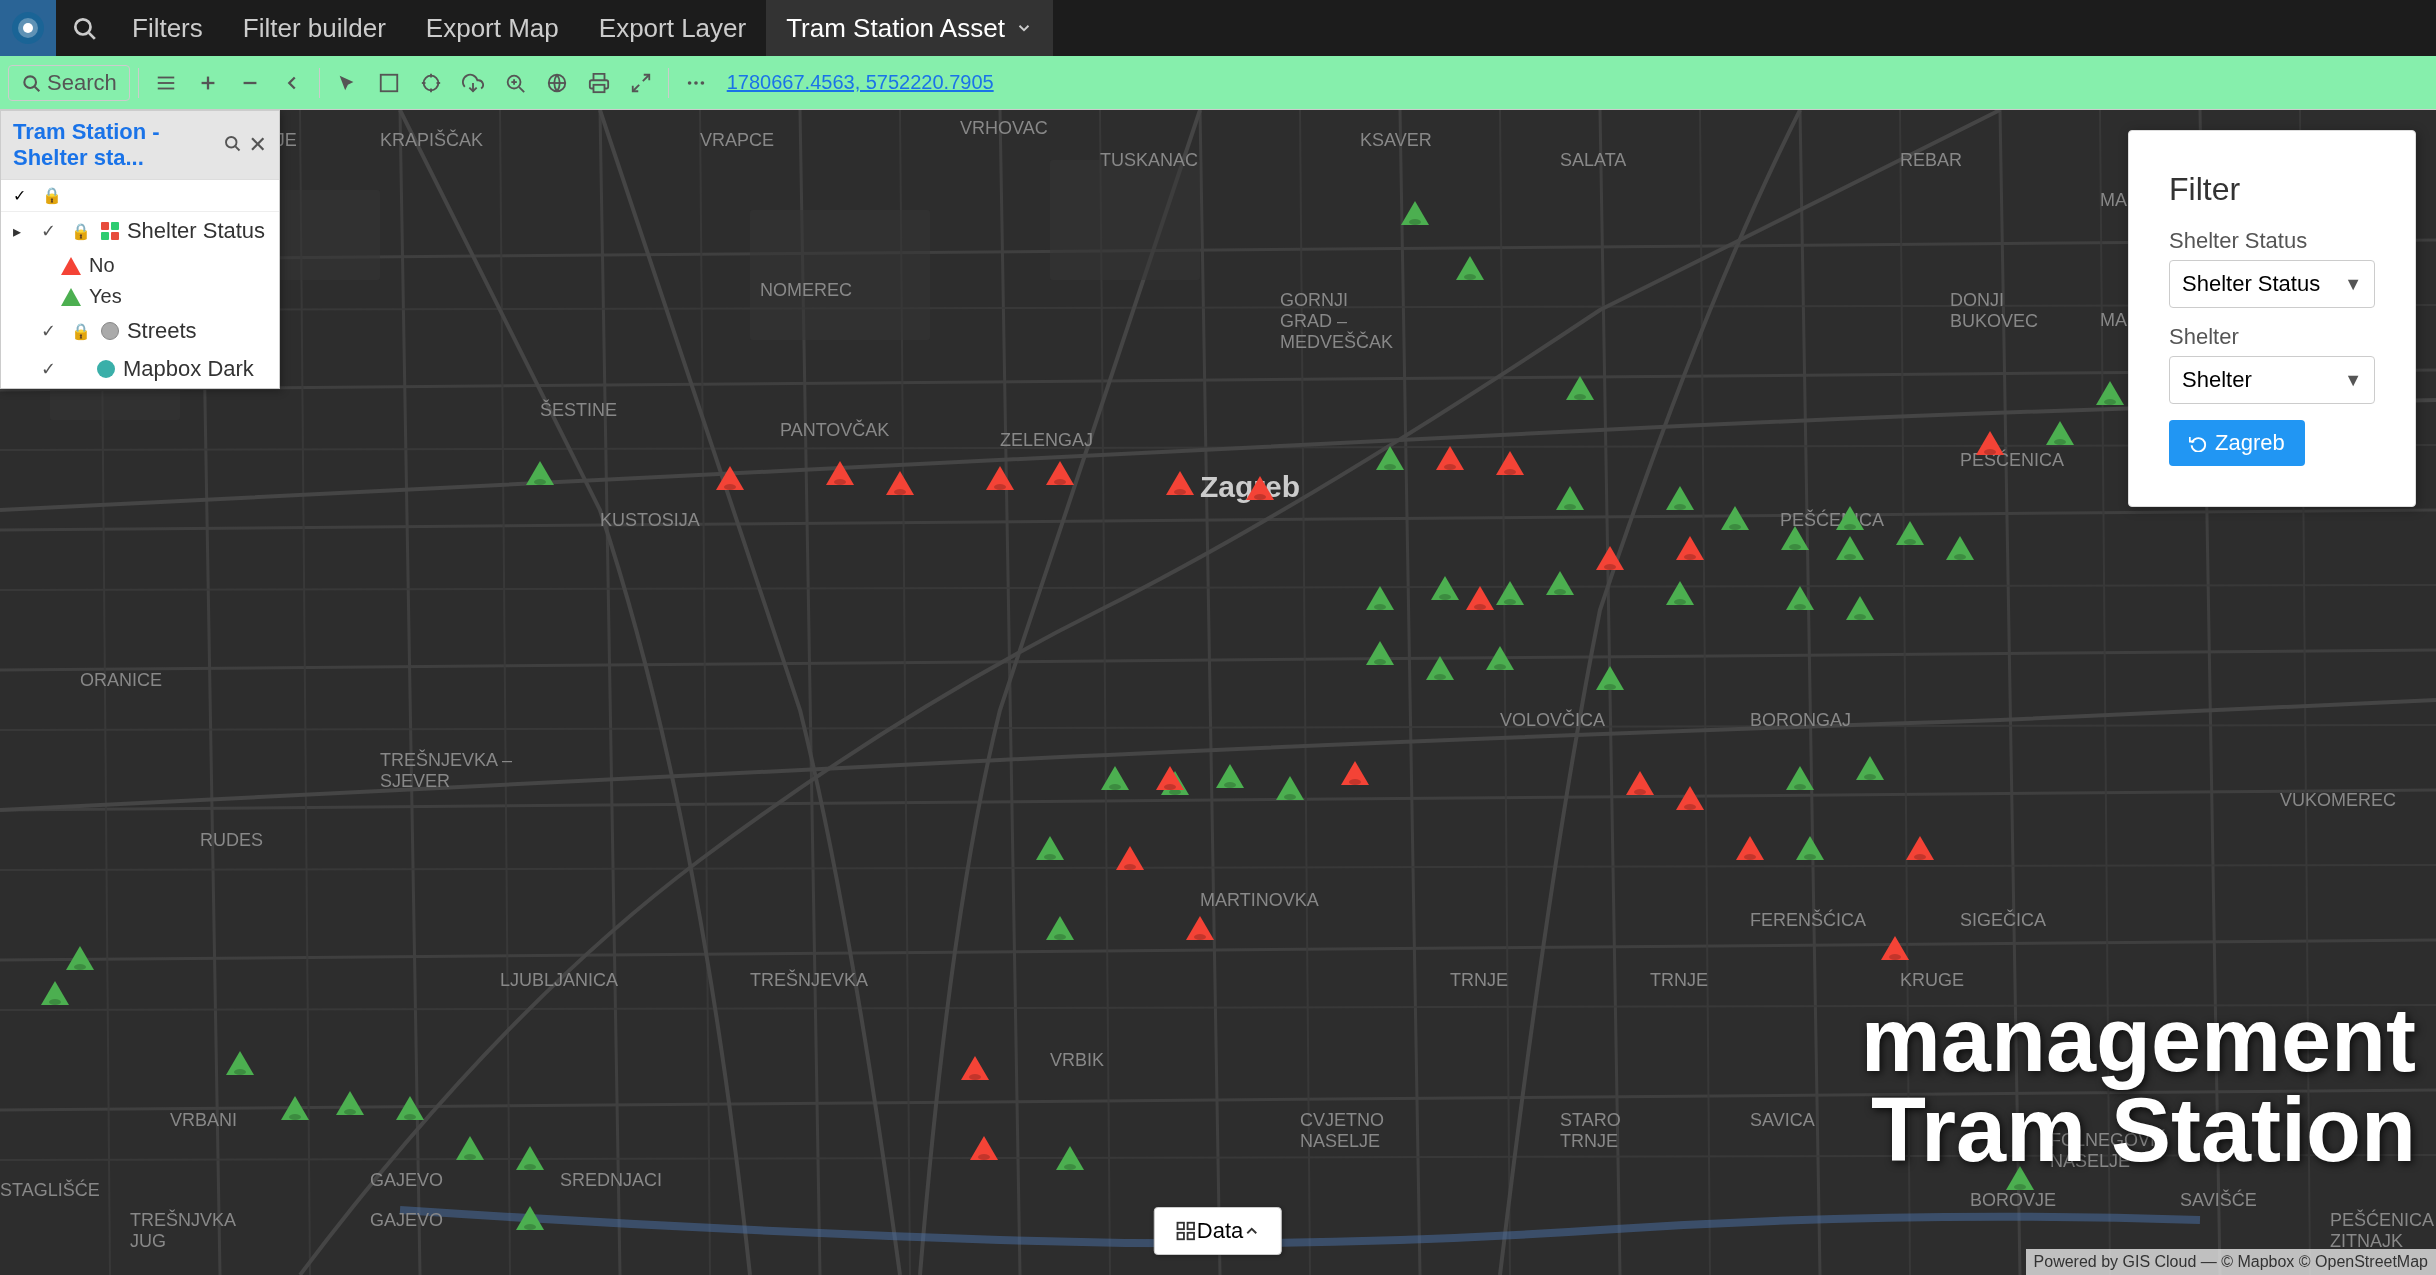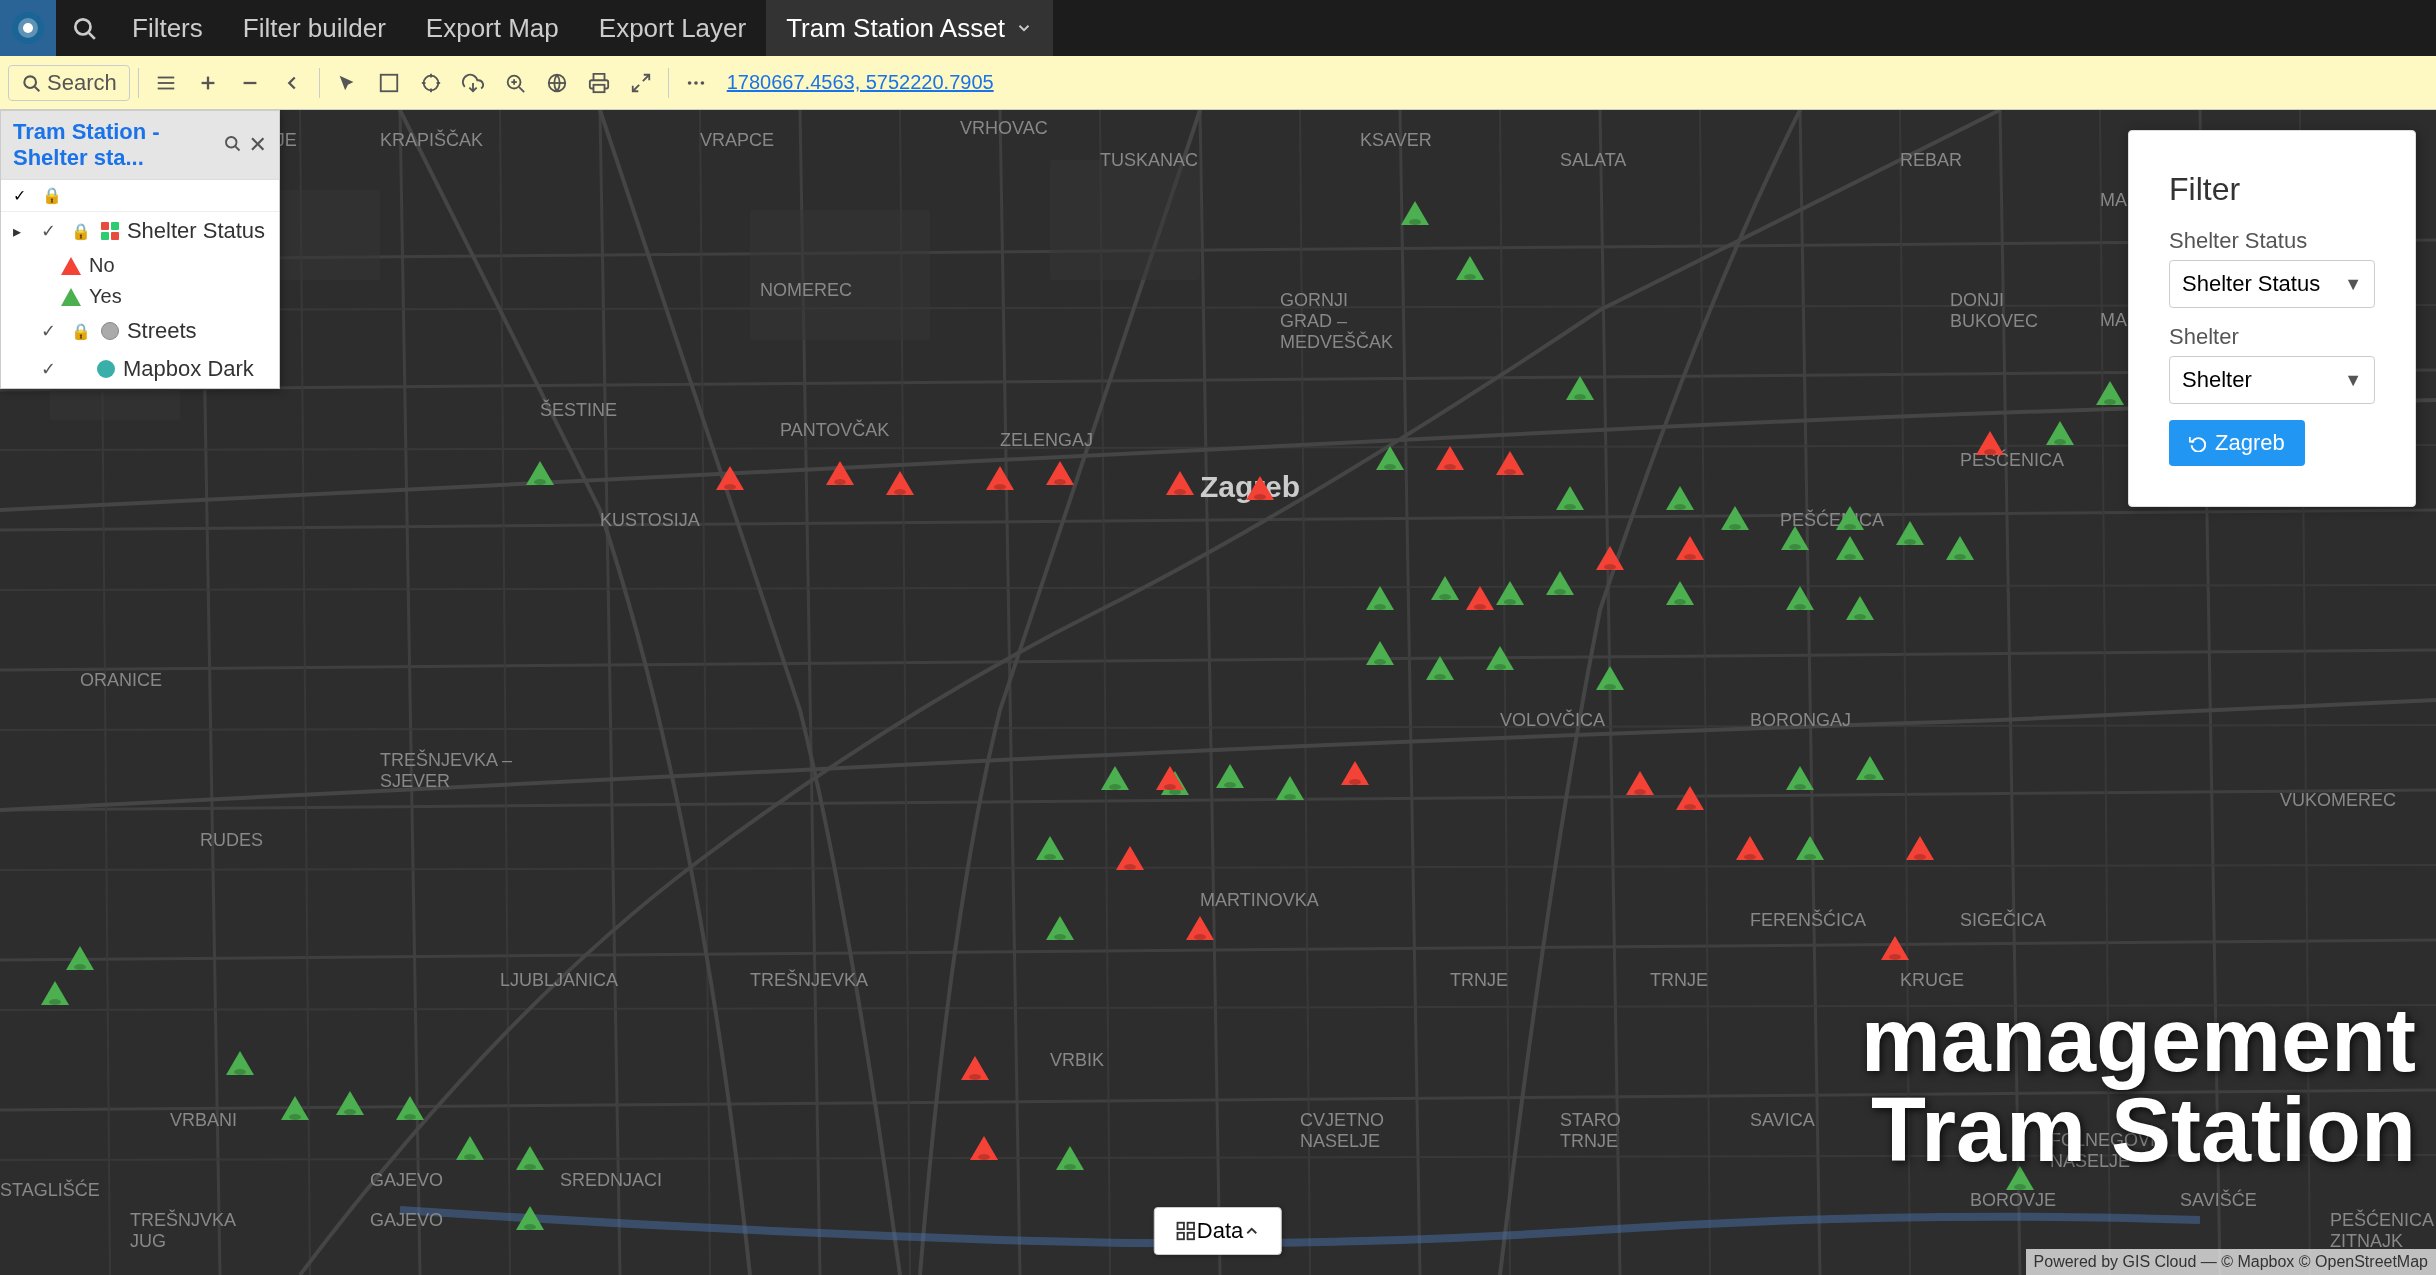--- a/index.html
+++ b/index.html
@@ -25,21 +25,21 @@
     }
     .nav-dropdown {
       height: 56px; padding: 0 20px; display: flex; align-items: center; gap: 10px;
       color: #fff; font-size: 26px; cursor: pointer; background: #333; white-space: nowrap;
     }
     .nav-dropdown svg { width: 18px; height: 18px; }
 
     
     #toolbar {
       position: absolute; top: 56px; left: 0; width: 100%; height: 54px;
-      background: #fef9c3; display: flex; align-items: center; padding: 0 8px; gap: 4px; z-index: 100;
+      background: #86efac; display: flex; align-items: center; padding: 0 8px; gap: 4px; z-index: 100;
       border-bottom: 1px solid #ccc;
     }
     .tool-search {
       display: flex; align-items: center; gap: 6px; padding: 4px 12px;
       border: 1px solid #ccc; border-radius: 4px; cursor: pointer; font-size: 22px; color: #555;
     }
     .tool-sep { width: 1px; height: 30px; background: #ccc; margin: 0 4px; }
     .tool-btn {
       width: 38px; height: 38px; display: flex; align-items: center; justify-content: center;
       cursor: pointer; border-radius: 3px; font-size: 20px; color: #555;

